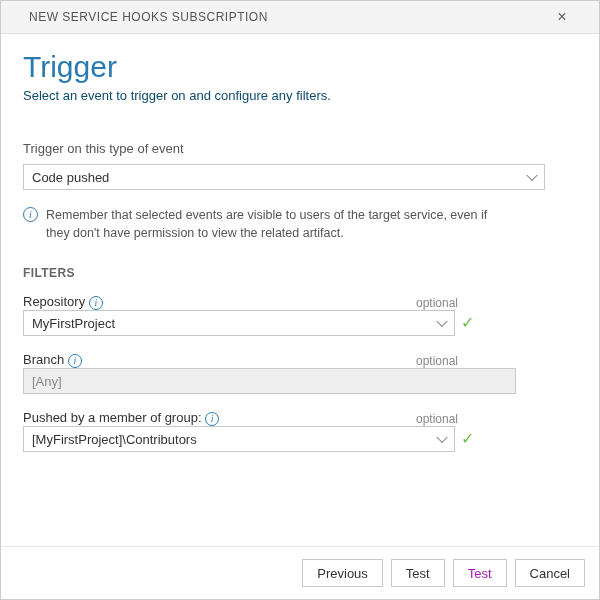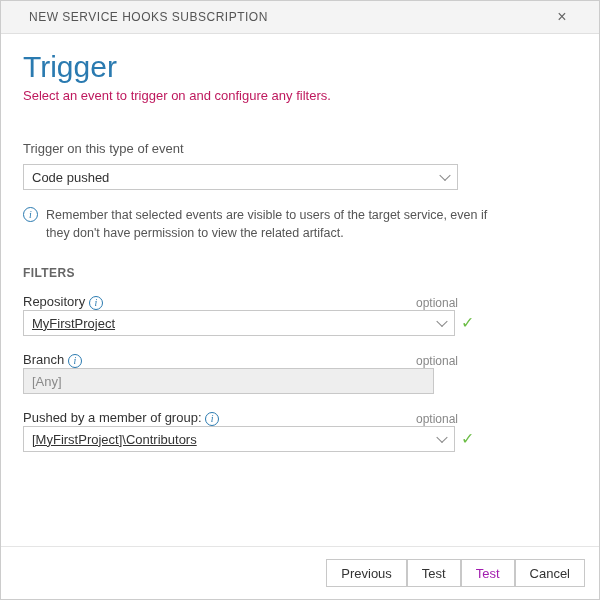--- a/index.html
+++ b/index.html
@@ -44,21 +44,21 @@
     overflow: auto;
   }
   h1.page-title {
     font-size: 30px;
     font-weight: 300;
     color: #2a7ab0;
     margin-bottom: 4px;
   }
   .subtitle {
     font-size: 13px;
-    color: #be185d;
+    color: #0c4a6e;
     margin-bottom: 38px;
   }
   .field-label {
     font-size: 13px;
     color: #555;
     margin-bottom: 8px;
     display: flex;
     align-items: center;
     justify-content: space-between;
   }
@@ -144,27 +144,28 @@
   .section-head {
     font-size: 12px;
     letter-spacing: 0.4px;
     color: #666;
     margin-bottom: 14px;
     font-weight: 600;
   }
   .field-block { margin-bottom: 16px; }
   .field-block .select-wrap { width: 435px; }
   .field-block .select-wrap.wcheck { width: 455px; }
-  .field-block .select-wrap.wcheck .select { width: 432px; flex: none; text-decoration: underline; }
-  .top-event .select-wrap { width: 435px; }
+  .field-block .select-wrap.wcheck .select { width: 432px; flex: none; }
+  .top-event .select-wrap { width: 522px; }
   .footer {
     border-top: 1px solid #e5e5e5;
     padding: 12px 14px;
     display: flex;
     justify-content: flex-end;
+    gap: 8px;
     background: #fff;
   }
   .btn {
     border: 1px solid #c8c8c8;
     background: #fff;
     color: #333;
     font-size: 13px;
     padding: 4px 14px;
     height: 28px;
     cursor: pointer;
@@ -231,21 +232,21 @@
     </div>
 
     <div class="field-block">
       <div class="filters-label-row">
         <span class="lbl-left">
           <span>Branch</span>
           <span class="info-icon">i</span>
         </span>
         <span class="optional">optional</span>
       </div>
-      <div class="select-wrap" style="width:411px;">
+      <div class="select-wrap" style="width:493px;">
         <div class="select disabled">
           <span>[Any]</span>
         </div>
       </div>
     </div>
 
     <div class="field-block">
       <div class="filters-label-row">
         <span class="lbl-left">
           <span>Pushed by a member of group:</span>

